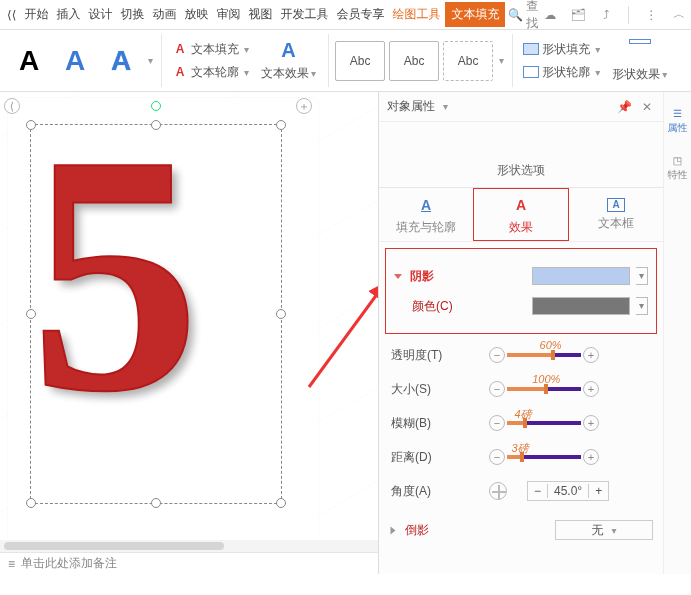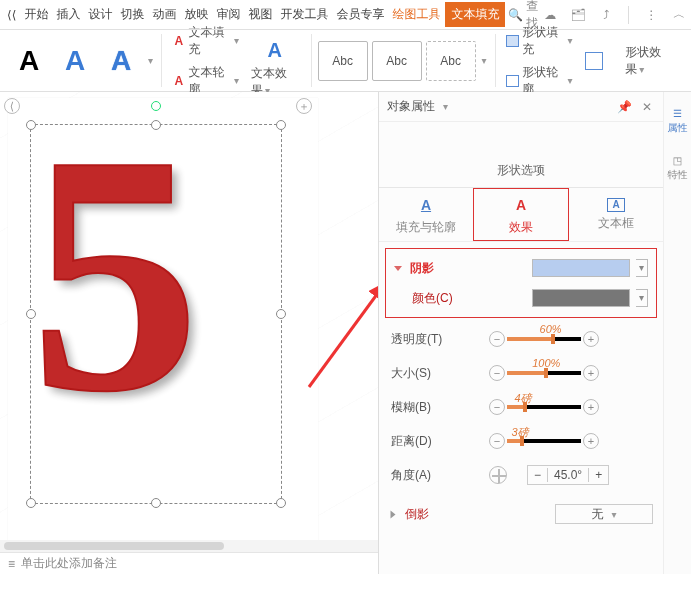--- a/index.html
+++ b/index.html
@@ -134,34 +134,34 @@
   }
   .panel-head .spacer{flex:1;}
   .panel-head .hicn{ width:16px;height:16px; display:flex;align-items:center;justify-content:center; color:#888; cursor:pointer;}
   .tabs-lv1 { display:flex; height:34px; border-bottom:1px solid #e6e6e6;margin-top:32px;}
   .tabs-lv1 .tab { flex:1; display:flex; align-items:center; justify-content:center; color:#666; cursor:pointer;}
   .tabs-lv1 .tab.active { color:#333; border-bottom:2px solid #4a7ec8;}
   .tabs-lv2 { display:flex; height:54px; border-bottom:1px solid #eee;}
   .tabs-lv2 .tab { flex:1; display:flex; flex-direction:column; align-items:center; justify-content:center; gap:3px; color:#888; cursor:pointer;}
   .tabs-lv2 .tab .micn { width:22px;height:22px; display:flex;align-items:center;justify-content:center; font-size:14px; font-weight:bold;}
   .tabs-lv2 .tab.active { border:1.5px solid #d33; color:#d33; }
-  .sec-callout { border:1.5px solid #d33; margin:6px 6px 2px 6px; padding:4px 2px;}
+  .sec-callout { border:1.5px solid #d33; margin:6px 6px 2px 6px; padding:12px 2px;}
   .sec-row { display:flex; align-items:center; height:30px; padding:0 6px; gap:6px;}
   .sec-label { width:68px; color:#b91c1c;}
   .triangle { width:0;height:0;border-left:4px solid transparent;border-right:4px solid transparent;border-top:5px solid #d66; display:inline-block; margin-right:2px;}
   .triangle.gray{ border-top-color:#999;}
   .swatch { width:98px; height:18px; border:1px solid #bbb; background:linear-gradient(#b7cdef,#b7cdef); }
   .swatch.gray { background:linear-gradient(#777,#777);}
   .sw-dd { width:12px; text-align:center; color:#888; border:1px solid #bbb; border-left:none; height:18px; line-height:16px; font-size:10px;}
   .prop-rows { padding:2px 8px 4px 12px;}
   .prop-row { display:flex; align-items:center; height:34px; gap:20px;}
   .prop-row .lbl { width:78px; color:#555;}
   .stepper { display:flex; align-items:center; gap:2px;}
   .rnd { width:16px;height:16px; border:1px solid #bbb; border-radius:8px; display:flex;align-items:center;justify-content:center; font-size:11px; color:#888; cursor:pointer;}
-  .slider { position:relative; width:74px; height:4px; background:#000000;font-style:italic;}
+  .slider { position:relative; width:74px; height:4px; background:#4c1d95;font-style:italic;}
   .slider .fill{ position:absolute; left:0; top:0; height:4px; background:#e98b4f;}
   .slider .thumb{ position:absolute; top:-3px; width:4px; height:10px; background:#e07b3c;}
   .slider .val{ position:absolute; top:-14px; font-size:11px; color:#e07b3c; white-space:nowrap;}
   .angle-box { display:flex; align-items:center; border:1px solid #ccc; height:20px;}
   .angle-box .cell{ padding:0 6px; border-right:1px solid #ccc; color:#555;}
   .angle-box .cell:last-child{border-right:none;}
   .tgt { width:18px;height:18px;border:1px solid #bbb;border-radius:9px; position:relative;}
   .tgt::after{content:"";position:absolute;left:8px;top:2px;width:2px;height:14px;background:#bbb;}
   .tgt::before{content:"";position:absolute;top:8px;left:2px;height:2px;width:14px;background:#bbb;}
   .reflect-dd { width:98px; height:20px; border:1px solid #ccc; display:flex; align-items:center; justify-content:center; gap:6px; color:#555;}
@@ -245,21 +245,21 @@
         <span>形状填充</span>
           <span class="chev">▾</span>
       </div>
       <div class="rb-row">
         <span class="rect-icn"></span>
         <span>形状轮廓</span>
           <span class="chev">▾</span>
       </div>
     </div>
     <div class="rb-col">
-      <div class="rb-row" style="flex-direction:row;height:48px;gap:22px;">
+      <div class="rb-row" style="flex-direction:column;height:48px;gap:22px;">
         <span class="rect-icn" style="width:22px;height:18px;"></span>
         <span><span>形状效果</span><span class="chev">▾</span></span>
       </div>
     </div>
   </div>
 </div>
 
 <div class="workspace">
   <div class="canvas-wrap">
     <div class="watermark"></div>

